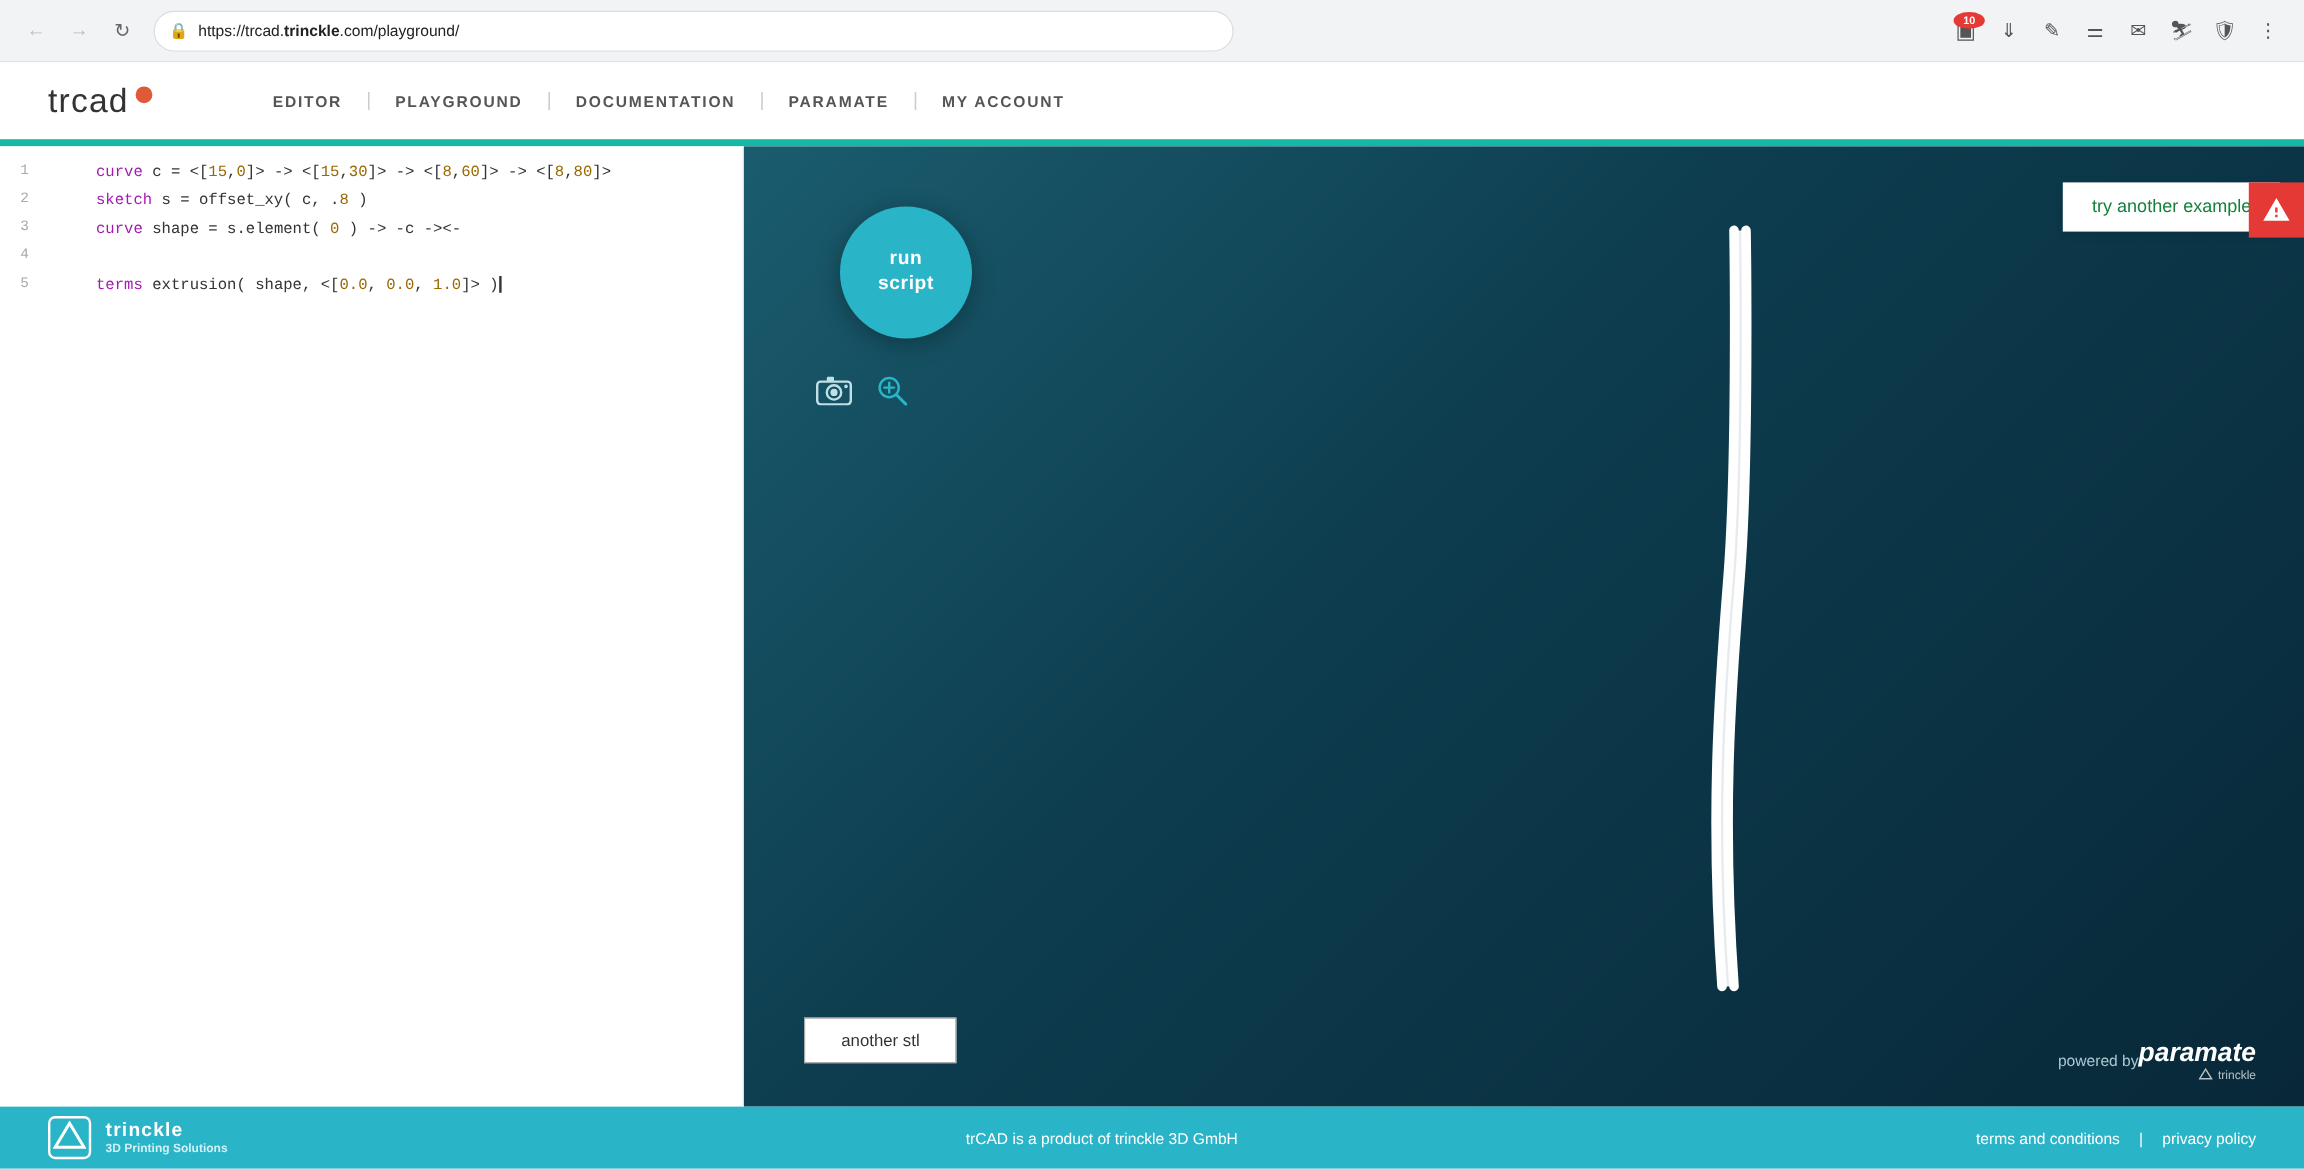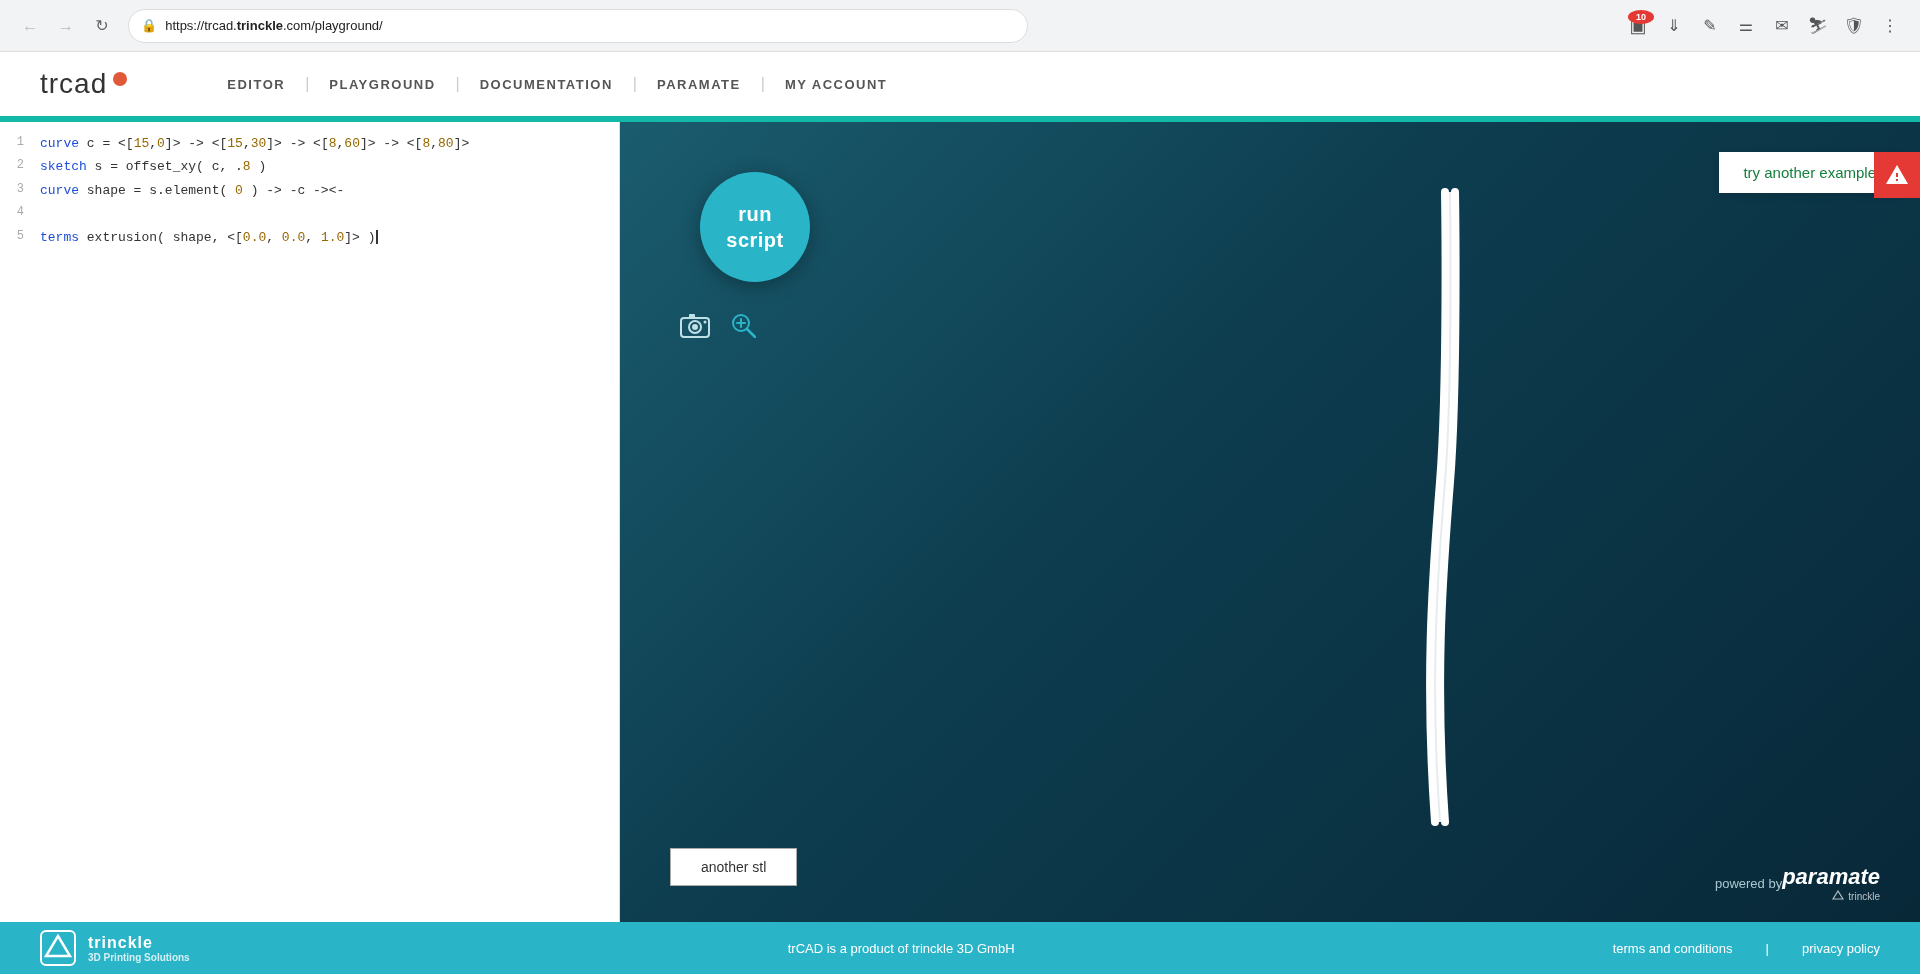--- a/index.html
+++ b/index.html
@@ -153,21 +153,21 @@
       text-align: right;
       padding-right: 16px;
       user-select: none;
       font-size: 12px;
     }
     .code-content {
       color: #333;
       white-space: pre;
       flex: 1;
     }
-    .code-keyword { color: #1d4ed8; }
+    .code-keyword { color: #a21caf; margin-left: 40px; }
     .code-number { color: #986801; }
     .code-cursor {
       display: inline-block;
       width: 2px;
       height: 14px;
       background: #333;
       vertical-align: middle;
       animation: blink 1s step-end infinite;
     }
     @keyframes blink { 0%,100%{opacity:1} 50%{opacity:0} }
@@ -192,21 +192,21 @@
       display: flex;
       align-items: center;
       justify-content: center;
       flex-direction: column;
       cursor: pointer;
       border: none;
       box-shadow: 0 4px 20px rgba(0,0,0,0.3);
     }
     .run-script-text {
       color: white;
-      font-size: 20px;
+      font-size: 16px;
       font-weight: bold;
       text-align: center;
       line-height: 1.3;
       letter-spacing: 0.5px;
     }
 
     
     .try-another-btn {
       position: absolute;
       top: 30px;
@@ -341,21 +341,21 @@
       border-radius: 6px;
       display: flex; align-items: center; justify-content: center;
       font-size: 20px; color: white; font-weight: bold;
     }
     .footer-logo-text {
       display: flex; flex-direction: column;
     }
     .footer-logo-name { color: white; font-size: 16px; font-weight: bold; letter-spacing: 1px; }
     .footer-logo-sub { color: rgba(255,255,255,0.8); font-size: 10px; }
     .footer-center { color: white; font-size: 13px; }
-    .footer-right { display: flex; gap: 33px; }
+    .footer-right { display: flex; gap: 16px; }
     .footer-link { color: white; font-size: 13px; text-decoration: none; cursor: pointer; }
 
     .paramate-logo-area {
       display: flex; flex-direction: column; align-items: flex-end;
     }
     .paramate-main { font-size: 22px; color: white; font-style: italic; font-weight: bold; }
     .paramate-trinckle { font-size: 10px; color: rgba(255,255,255,0.7); display: flex; align-items: center; gap: 4px; }
   </style>
 </head>
 <body>

